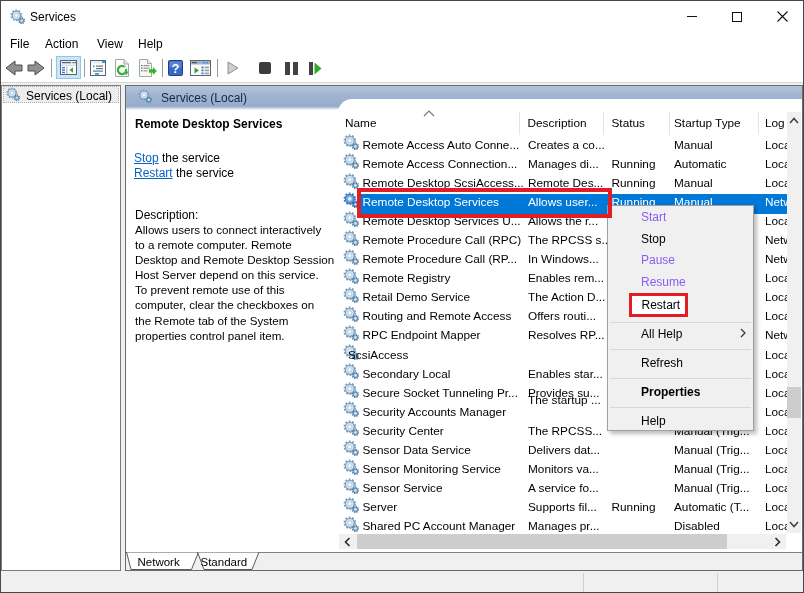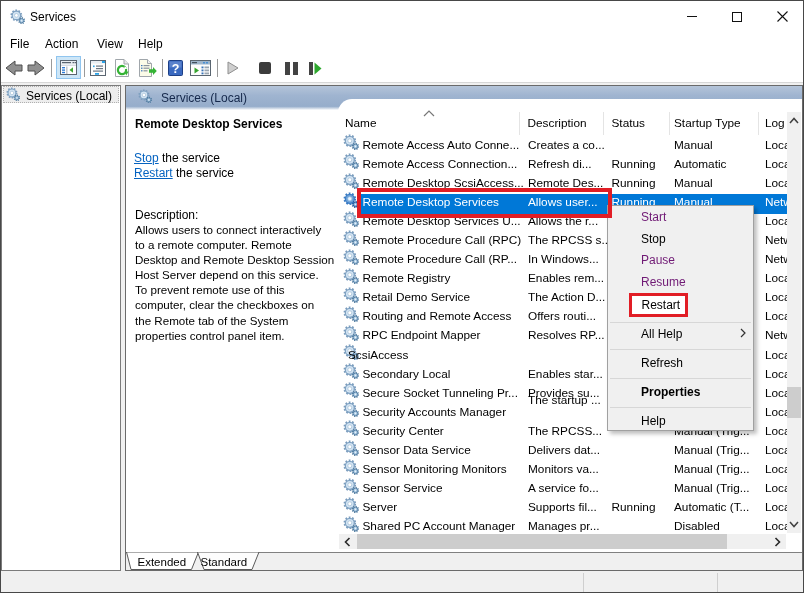--- a/index.html
+++ b/index.html
@@ -1,12 +1,12 @@
 <!DOCTYPE html>
-<html><head><meta charset="utf-8"><style>html,body{margin:0;padding:0}body{width:804px;height:593px;overflow:hidden;font-family:"Liberation Sans",sans-serif;font-size:12px;color:#000;background:#f0f0f0;position:relative}.ab{position:absolute}.t{position:absolute;white-space:nowrap;line-height:14px}.gray{color:#701a75}.lt{font-size:11.8px}.w{color:#fff}</style></head><body>
+<html><head><meta charset="utf-8"><style>html,body{margin:0;padding:0}body{width:804px;height:593px;overflow:hidden;font-family:"Liberation Sans",sans-serif;font-size:12px;color:#000;background:#f0f0f0;position:relative}.ab{position:absolute}.t{position:absolute;white-space:nowrap;line-height:14px}.gray{color:#8b5cf6}.lt{font-size:11.8px}.w{color:#fff}</style></head><body>
 <div class="ab" style="left:0;top:0;width:804px;height:593px;border:1px solid #484848;box-sizing:border-box"></div>
 <div class="ab" style="left:1px;top:1px;width:802px;height:31px;background:#fff"></div>
 <svg class="ab " style="left:10px;top:9px" width="15" height="15" viewBox="0 0 16 16">
     <circle cx="6.8" cy="6.8" r="5.1" fill="none" stroke="#7b9cbd" stroke-width="2.4" stroke-dasharray="1.65 1.55"></circle>
     <circle cx="6.8" cy="6.8" r="4.5" fill="#d3e4f3" stroke="#7fa2c2" stroke-width="1.3"></circle>
     <circle cx="6.8" cy="6.8" r="2" fill="#ffffff" stroke="#9cbad2" stroke-width="0.7"></circle>
     <circle cx="12.4" cy="12.4" r="2.9" fill="none" stroke="#4f7ba0" stroke-width="1.7" stroke-dasharray="1.15 1.1"></circle>
     <circle cx="12.4" cy="12.4" r="2.3" fill="#a8c8e2" stroke="#4f7ba0" stroke-width="0.9"></circle>
     <circle cx="12.4" cy="12.4" r="0.8" fill="#ecf4fa"></circle>
   </svg>
@@ -157,21 +157,21 @@
 <div class="t lt" style="left:765px;top:137.7px;width:22px;overflow:hidden">Local Syste</div>
 <svg class="ab " style="left:342.5px;top:153.46999999999997px" width="16" height="16" viewBox="0 0 16 16">
     <circle cx="6.8" cy="6.8" r="5.1" fill="none" stroke="#7b9cbd" stroke-width="2.4" stroke-dasharray="1.65 1.55"></circle>
     <circle cx="6.8" cy="6.8" r="4.5" fill="#d3e4f3" stroke="#7fa2c2" stroke-width="1.3"></circle>
     <circle cx="6.8" cy="6.8" r="2" fill="#ffffff" stroke="#9cbad2" stroke-width="0.7"></circle>
     <circle cx="12.4" cy="12.4" r="2.9" fill="none" stroke="#4f7ba0" stroke-width="1.7" stroke-dasharray="1.15 1.1"></circle>
     <circle cx="12.4" cy="12.4" r="2.3" fill="#a8c8e2" stroke="#4f7ba0" stroke-width="0.9"></circle>
     <circle cx="12.4" cy="12.4" r="0.8" fill="#ecf4fa"></circle>
   </svg>
 <div class="t lt" style="left:362.5px;top:156.8px">Remote Access Connection...</div>
-<div class="t lt" style="left:528px;top:156.8px">Refresh di...</div>
+<div class="t lt" style="left:528px;top:156.8px">Manages di...</div>
 <div class="t lt" style="left:611.5px;top:156.8px">Running</div>
 <div class="t lt" style="left:674px;top:156.8px">Automatic</div>
 <div class="t lt" style="left:765px;top:156.8px;width:22px;overflow:hidden">Local Syste</div>
 <svg class="ab " style="left:342.5px;top:172.53999999999996px" width="16" height="16" viewBox="0 0 16 16">
     <circle cx="6.8" cy="6.8" r="5.1" fill="none" stroke="#7b9cbd" stroke-width="2.4" stroke-dasharray="1.65 1.55"></circle>
     <circle cx="6.8" cy="6.8" r="4.5" fill="#d3e4f3" stroke="#7fa2c2" stroke-width="1.3"></circle>
     <circle cx="6.8" cy="6.8" r="2" fill="#ffffff" stroke="#9cbad2" stroke-width="0.7"></circle>
     <circle cx="12.4" cy="12.4" r="2.9" fill="none" stroke="#4f7ba0" stroke-width="1.7" stroke-dasharray="1.15 1.1"></circle>
     <circle cx="12.4" cy="12.4" r="2.3" fill="#a8c8e2" stroke="#4f7ba0" stroke-width="0.9"></circle>
     <circle cx="12.4" cy="12.4" r="0.8" fill="#ecf4fa"></circle>
@@ -340,21 +340,21 @@
 <div class="t lt" style="left:674px;top:442.8px">Manual (Trig...</div>
 <div class="t lt" style="left:765px;top:442.8px;width:22px;overflow:hidden">Local Syste</div>
 <svg class="ab " style="left:342.5px;top:458.59px" width="16" height="16" viewBox="0 0 16 16">
     <circle cx="6.8" cy="6.8" r="5.1" fill="none" stroke="#7b9cbd" stroke-width="2.4" stroke-dasharray="1.65 1.55"></circle>
     <circle cx="6.8" cy="6.8" r="4.5" fill="#d3e4f3" stroke="#7fa2c2" stroke-width="1.3"></circle>
     <circle cx="6.8" cy="6.8" r="2" fill="#ffffff" stroke="#9cbad2" stroke-width="0.7"></circle>
     <circle cx="12.4" cy="12.4" r="2.9" fill="none" stroke="#4f7ba0" stroke-width="1.7" stroke-dasharray="1.15 1.1"></circle>
     <circle cx="12.4" cy="12.4" r="2.3" fill="#a8c8e2" stroke="#4f7ba0" stroke-width="0.9"></circle>
     <circle cx="12.4" cy="12.4" r="0.8" fill="#ecf4fa"></circle>
   </svg>
-<div class="t lt" style="left:362.5px;top:461.9px">Sensor Monitoring Monitors</div>
+<div class="t lt" style="left:362.5px;top:461.9px">Sensor Monitoring Service</div>
 <div class="t lt" style="left:528px;top:461.9px">Monitors va...</div>
 <div class="t lt" style="left:674px;top:461.9px">Manual (Trig...</div>
 <div class="t lt" style="left:765px;top:461.9px;width:22px;overflow:hidden">Local Servi</div>
 <svg class="ab " style="left:342.5px;top:477.65999999999997px" width="16" height="16" viewBox="0 0 16 16">
     <circle cx="6.8" cy="6.8" r="5.1" fill="none" stroke="#7b9cbd" stroke-width="2.4" stroke-dasharray="1.65 1.55"></circle>
     <circle cx="6.8" cy="6.8" r="4.5" fill="#d3e4f3" stroke="#7fa2c2" stroke-width="1.3"></circle>
     <circle cx="6.8" cy="6.8" r="2" fill="#ffffff" stroke="#9cbad2" stroke-width="0.7"></circle>
     <circle cx="12.4" cy="12.4" r="2.9" fill="none" stroke="#4f7ba0" stroke-width="1.7" stroke-dasharray="1.15 1.1"></circle>
     <circle cx="12.4" cy="12.4" r="2.3" fill="#a8c8e2" stroke="#4f7ba0" stroke-width="0.9"></circle>
     <circle cx="12.4" cy="12.4" r="0.8" fill="#ecf4fa"></circle>
@@ -402,21 +402,21 @@
   </svg>
 <svg class="ab" style="left:774px;top:537px" width="7" height="10" viewBox="0 0 7 10">
     <path d="M1.5 1 L5.5 5 L1.5 9" fill="none" stroke="#2a2a2a" stroke-width="1.6"></path>
   </svg>
 <div class="ab" style="left:357px;top:534px;width:370px;height:15px;background:#cdcdcd"></div>
 <div class="ab" style="left:126px;top:552px;width:676px;height:18px;background:#f0f0f0;border-top:1px solid #808080;box-sizing:border-box"></div>
 <svg class="ab" style="left:126px;top:552px" width="180" height="18" viewBox="0 0 180 18">
     <path d="M0.5 0 L72.5 0 L65.5 17.5 L5 17.5 Z" fill="#fff" stroke="#5a5a5a" stroke-width="1"></path>
     <path d="M71.5 0 L133 0 L126 17.5 L78 17.5 Z" fill="#fdfdfd" stroke="#5a5a5a" stroke-width="1"></path>
   </svg>
-<div class="t" style="left:137.5px;top:555px;font-size:11.5px">Extended</div>
+<div class="t" style="left:137.5px;top:555px;font-size:11.5px">Network</div>
 <div class="t" style="left:200.5px;top:555px;font-size:11.5px">Standard</div>
 <div class="ab" style="left:1px;top:571px;width:802px;height:21px;background:#f0f0f0"></div>
 <div class="ab" style="left:583px;top:573px;width:1px;height:19px;background:#cfcfcf"></div>
 <div class="ab" style="left:717px;top:573px;width:1px;height:19px;background:#cfcfcf"></div>
 <div class="ab" style="left:607px;top:205px;width:147px;height:226px;background:#f0f0f0;border:1px solid #a0a0a0;box-sizing:border-box;box-shadow:3px 3px 4px rgba(0,0,0,0.25)"></div>
 <div class="t gray" style="left:641px;top:210.0px">Start</div>
 <div class="t" style="left:641px;top:231.5px">Stop</div>
 <div class="t gray" style="left:641px;top:253.0px">Pause</div>
 <div class="t gray" style="left:641px;top:274.5px">Resume</div>
 <div class="t" style="left:641px;top:326.5px">All Help</div>

